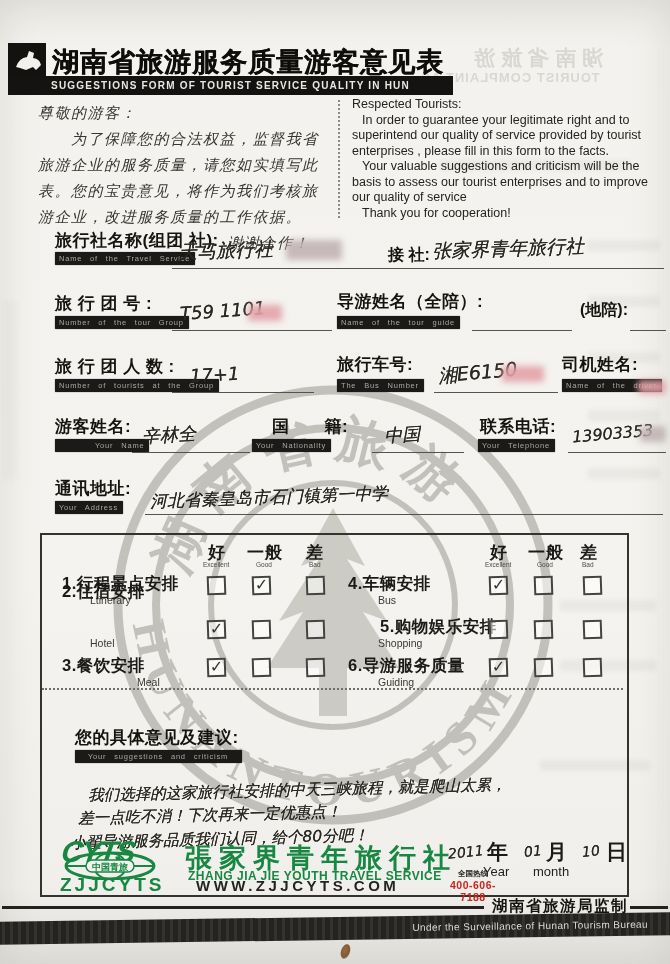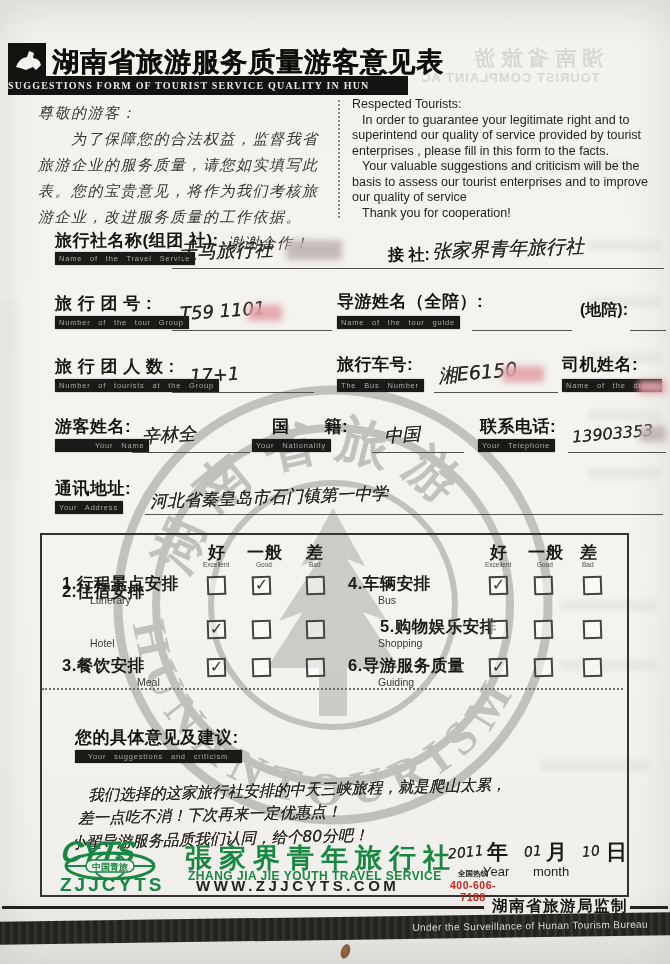--- a/index.html
+++ b/index.html
@@ -72,22 +72,22 @@
     </text>
     <path fill="#8f8e88" opacity=".8" d="M225 128 l-32 58 18 -7 -40 62 24 -9 -36 56 h52 v48 h28 v-48 h52 l-36 -56 24 9 -40 -62 18 7 z"></path>
   </svg>
 
   <div class="abs" style="left:8px;top:43px;width:38px;height:33px;background:#131210;">
     <svg viewBox="0 0 38 33" style="width:38px;height:33px;">
       <path fill="#f2f1ed" d="M8 24 q3 -9 11 -10 l2 -6 5 2 -1 5 q7 1 8 7 l-5 5 -3 -3 -7 3 -6 -2 z"></path>
     </svg>
   </div>
   <div class="abs" style="left:52px;top:44px;font-size:27px;font-weight:bold;letter-spacing:1px;color:#0e0d0b;white-space:nowrap;text-shadow:.6px 0 #0e0d0b;">湖南省旅游服务质量游客意见表</div>
-  <div class="abs" style="left:8px;top:76px;width:400px;height:19px;background:#141311;color:#e8e7e3;
-              font-size:10px;font-weight:bold;letter-spacing:1.2px;line-height:19px;white-space:nowrap;font-family:Liberation Serif, serif;">SUGGESTIONS FORM OF TOURIST SERVICE QUALITY IN HUN</div>
+  <div class="abs" style="left:8px;top:76px;width:445px;height:19px;background:#141311;color:#e8e7e3;
+              font-size:10px;font-weight:bold;letter-spacing:1.2px;text-align:center;line-height:19px;white-space:nowrap;">SUGGESTIONS FORM OF TOURIST SERVICE QUALITY IN HUN</div>
 
   <div class="abs intro-cn" style="left:38px;top:100px;width:296px;">
     <div>尊敬的游客：</div>
     <div>　　为了保障您的合法权益，监督我省</div>
     <div>旅游企业的服务质量，请您如实填写此</div>
     <div>表。您的宝贵意见，将作为我们考核旅</div>
     <div>游企业，改进服务质量的工作依据。</div>
     <div style="text-align:right;padding-right:24px;">谢谢合作！</div>
   </div>
   <div class="abs" style="left:338px;top:100px;height:118px;border-left:2px dotted #8a8882;"></div>

